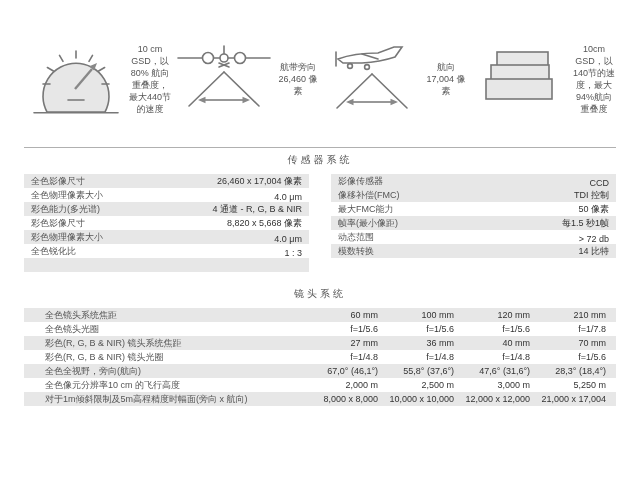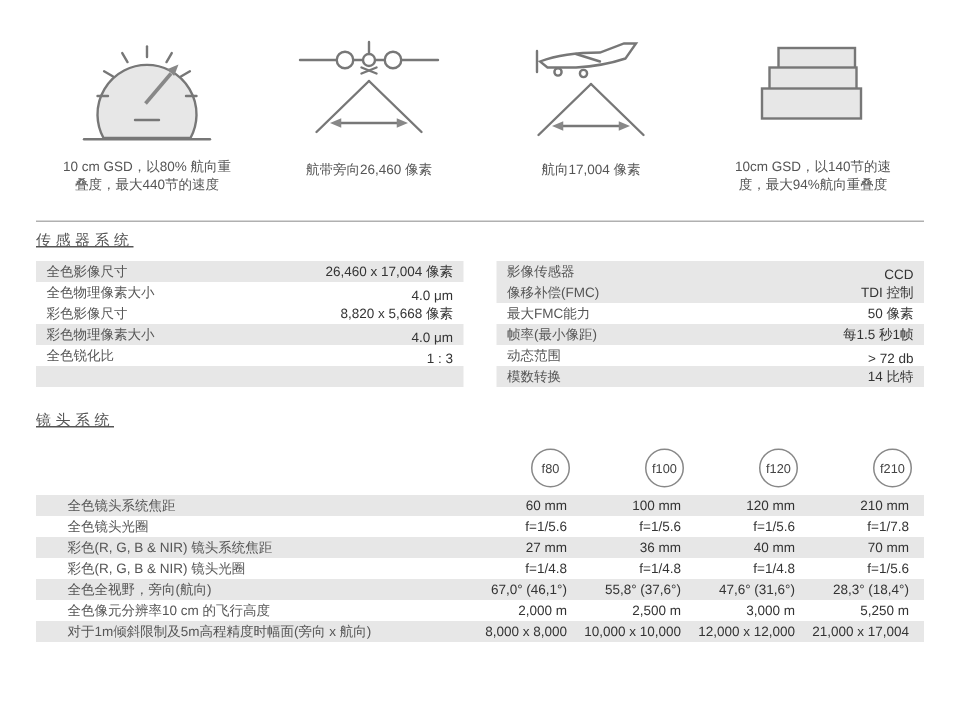--- a/index.html
+++ b/index.html
@@ -1,27 +1,27 @@
 <!DOCTYPE html>
 <html><head>
 <meta charset="utf-8">
 <style>
   html,body{margin:0;padding:0;background:#ffffff;width:640px;height:480px;overflow:hidden;}
   body{font-family:"Liberation Sans","DejaVu Sans",sans-serif;color:#444;}
   .page{width:592px;padding:24px 24px 0 24px;}
 
   
   .icons-row{display:flex;height:114px;}
-  .icon-col{flex:1;display:flex;flex-direction:column;align-items:center;}
+  .icon-col{flex:1;display:flex;flex-direction:row;align-items:center;}
   .icon-box{height:78px;display:flex;align-items:flex-end;justify-content:center;}
   .icon-caption{margin-top:5px;font-size:9px;line-height:1.35;color:#555;text-align:center;max-width:116px;}
 
   
   .section-rule{border-top:1px solid #b0b0b0;margin-top:9px;}
-  .section-title{font-size:10px;color:#555;letter-spacing:3px;padding:5px 0 7px 0;text-decoration:underline;}
+  .section-title{text-align:center;font-size:10px;color:#555;letter-spacing:3px;padding:5px 0 7px 0;}
   .lens-title{margin-top:10px;}
 
   
   .sensor-tables{display:flex;gap:22px;}
   .sensor-table{flex:1;}
   .srow{display:flex;justify-content:space-between;align-items:flex-end;height:14px;padding:0 7px;font-size:9px;}
   .srow.shaded{background:#e7e7e7;}
   .slabel{color:#555;white-space:nowrap;}
   .svalue{color:#333;white-space:nowrap;}
 
@@ -124,20 +124,24 @@
   <div class="sensor-tables">
     <div class="sensor-table">
       <div class="srow shaded">
           <span class="slabel">全色影像尺寸</span>
           <span class="svalue">26,460 x 17,004 像素</span>
         </div>
       <div class="srow">
           <span class="slabel">全色物理像素大小</span>
           <span class="svalue">4.0 μm</span>
         </div>
+      <div class="srow shaded">
+          <span class="slabel">彩色能力(多光谱)</span>
+          <span class="svalue">4 通道 - R, G, B &amp; NIR</span>
+        </div>
       <div class="srow">
           <span class="slabel">彩色影像尺寸</span>
           <span class="svalue">8,820 x 5,668 像素</span>
         </div>
       <div class="srow shaded">
           <span class="slabel">彩色物理像素大小</span>
           <span class="svalue">4.0 μm</span>
         </div>
       <div class="srow">
           <span class="slabel">全色锐化比</span>
@@ -171,27 +175,20 @@
         </div>
       <div class="srow shaded">
           <span class="slabel">模数转换</span>
           <span class="svalue">14 比特</span>
         </div>
     </div>
   </div>
 
   <div class="section-title lens-title">镜头系统</div>
 
-  <div class="lens-grid circle-row">
-    <div></div>
-    <div class="fcircle">f80</div>
-    <div class="fcircle">f100</div>
-    <div class="fcircle">f120</div>
-    <div class="fcircle">f210</div>
-  </div>
 
   <div class="lens-grid">
     <div class="lrow shaded">
       <div class="lcell lab">全色镜头系统焦距</div>
       <div class="lcell val">60 mm</div>
       <div class="lcell val">100 mm</div>
       <div class="lcell val">120 mm</div>
       <div class="lcell val">210 mm</div>
     </div>
     <div class="lrow">

